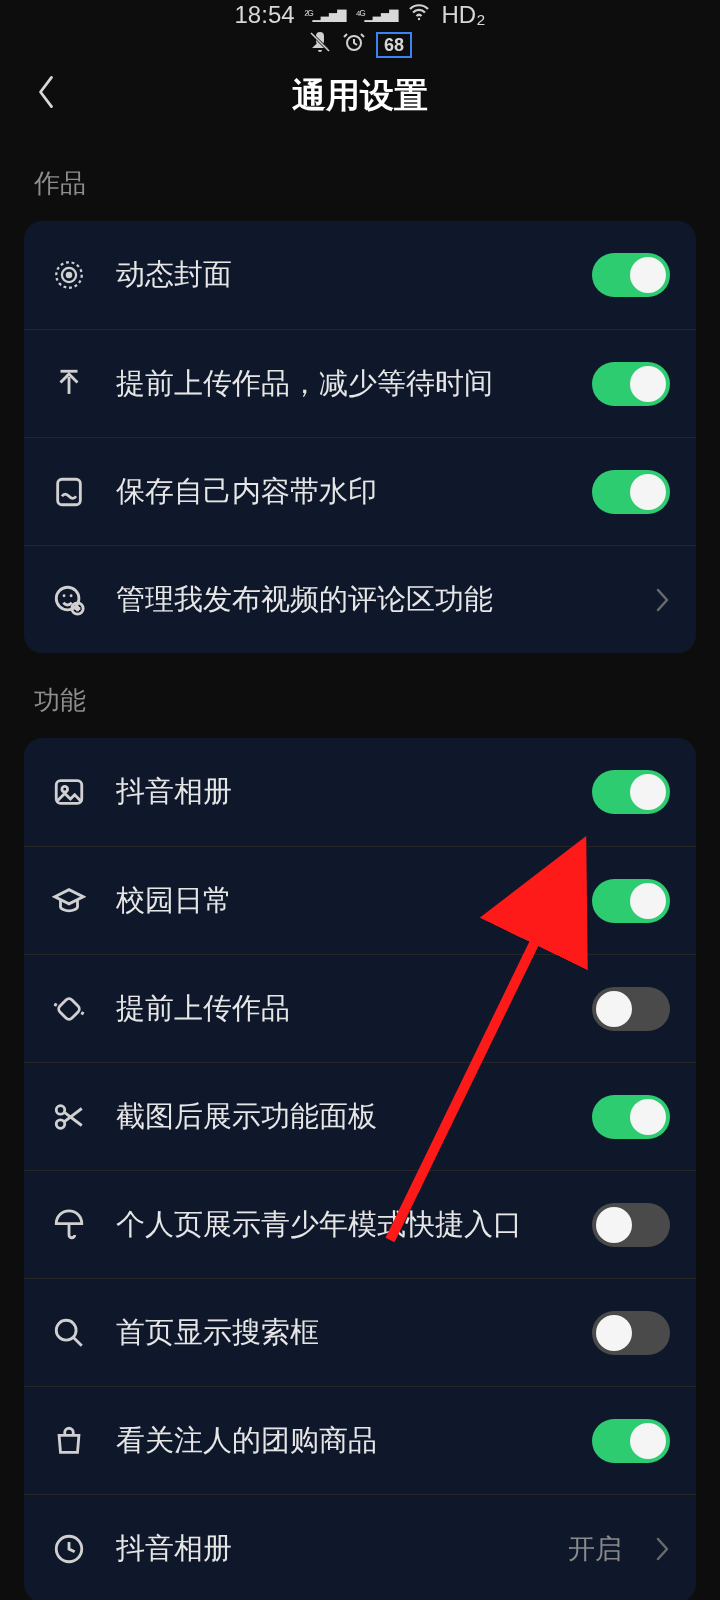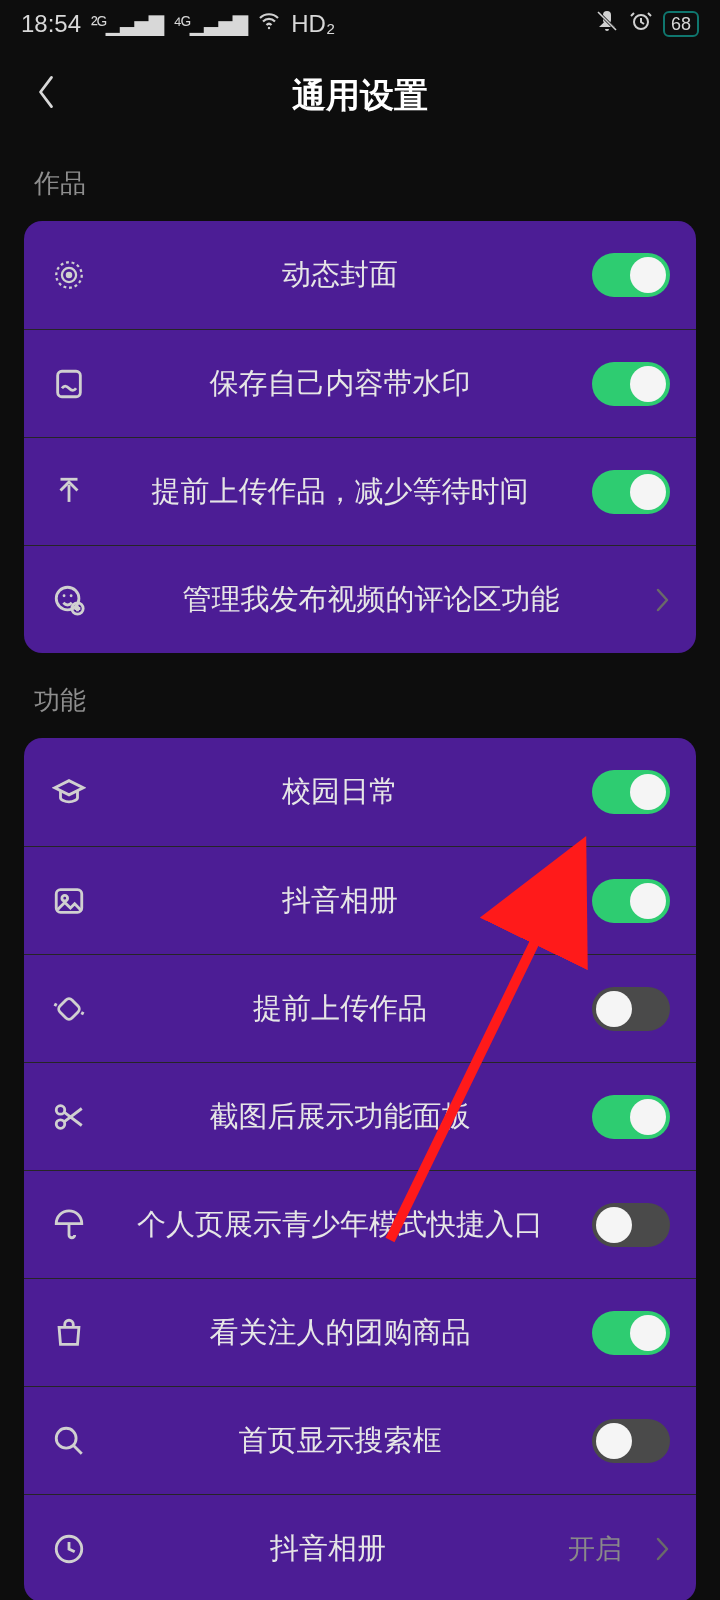--- a/index.html
+++ b/index.html
@@ -13,30 +13,32 @@
     position: relative;
   }
   .status-bar {
     height: 48px;
     display: flex;
     justify-content: space-between;
     align-items: center;
     padding: 0 21px;
     font-size: 24px;
     color: #d8d8d8;
+    flex-direction: column;
   }
   .status-left, .status-right { display: flex; align-items: center; gap: 10px; }
   .status-left .time { font-weight: 500; }
-  .sig { font-size: 20px; letter-spacing: -1px; }
+  .sig { font-size: 12px; letter-spacing: -1px; }
   .battery-box {
-    border: 2px solid #0f766e;
-    border-radius: 6px;
+    border: 2px solid #3b82f6;
+    border-radius: 0;
     padding: 0 6px;
     font-size: 18px;
     line-height: 22px;
+    font-weight: bold;
   }
   .header {
     height: 88px;
     display: flex;
     align-items: center;
     justify-content: center;
     position: relative;
   }
   .back-btn {
     position: absolute;
@@ -55,24 +57,23 @@
     color: #ffffff;
     margin-top: 8px;
   }
   .content { padding: 0 24px; }
   .section-header {
     font-size: 26px;
     color: #8e8e8e;
     padding: 30px 10px 20px 10px;
   }
   .section-card {
-    background: #4c1d95;
+    background: #0f172a;
     border-radius: 18px;
     overflow: hidden;
-    text-align: center;
   }
   .row {
     display: flex;
     align-items: center;
     min-height: 108px;
     padding: 0 26px;
     gap: 28px;
   }
   .row + .row { border-top: 1px solid #2a2a2a; margin: 0 26px; padding-left: 0; padding-right: 0; }
   .row:first-child { }
@@ -196,39 +197,39 @@
       </span>
       <span class="row-label">动态封面</span>
       <div class="toggle on">
           <div class="knob"></div>
         </div>
     </div>
 
     <div class="row">
       <span class="icon-slot">
         <svg viewBox="0 0 24 24" fill="none" stroke="currentColor" stroke-width="2">
-            <rect x="4" y="3" width="16" height="18" rx="3"></rect>
-            <path d="M7 15c1.5-2 3-2 5 0s3.5 2 5 0"></path>
-          </svg>
-      </span>
-      <span class="row-label">保存自己内容带水印</span>
-      <div class="toggle on">
-          <div class="knob"></div>
-        </div>
-    </div>
-
-    <div class="row">
-      <span class="icon-slot">
-        <svg viewBox="0 0 24 24" fill="none" stroke="currentColor" stroke-width="2">
             <path d="M12 19V7"></path>
             <path d="m6 11 6-6 6 6"></path>
             <path d="M6 3h12"></path>
           </svg>
       </span>
       <span class="row-label">提前上传作品，减少等待时间</span>
+      <div class="toggle on">
+          <div class="knob"></div>
+        </div>
+    </div>
+
+    <div class="row">
+      <span class="icon-slot">
+        <svg viewBox="0 0 24 24" fill="none" stroke="currentColor" stroke-width="2">
+            <rect x="4" y="3" width="16" height="18" rx="3"></rect>
+            <path d="M7 15c1.5-2 3-2 5 0s3.5 2 5 0"></path>
+          </svg>
+      </span>
+      <span class="row-label">保存自己内容带水印</span>
       <div class="toggle on">
           <div class="knob"></div>
         </div>
     </div>
 
     <div class="row">
       <span class="icon-slot">
         <svg viewBox="0 0 24 24" fill="none" stroke="currentColor" stroke-width="2">
             <circle cx="11" cy="11" r="8"></circle>
             <circle cx="8.5" cy="9" r="1" fill="currentColor" stroke="none"></circle>
@@ -247,47 +248,47 @@
     </div>
 
   </div>
 
   <div class="section-header">功能</div>
   <div class="section-card">
 
     <div class="row">
       <span class="icon-slot">
         <svg viewBox="0 0 24 24" fill="none" stroke="currentColor" stroke-width="2">
-            <path d="M2 9l10-5 10 5-10 5z"></path>
-            <path d="M6 11v5c0 1.5 3 3 6 3s6-1.5 6-3v-5"></path>
-          </svg>
-      </span>
-      <span class="row-label">校园日常</span>
-      <div class="toggle on">
-          <div class="knob"></div>
-        </div>
-    </div>
-
-    <div class="row">
-      <span class="icon-slot">
-        <svg viewBox="0 0 24 24" fill="none" stroke="currentColor" stroke-width="2">
             <rect x="3" y="4" width="18" height="16" rx="3"></rect>
             <circle cx="9" cy="10" r="2"></circle>
             <path d="M4 18l5-5 4 4 3-3 5 5"></path>
           </svg>
       </span>
       <span class="row-label">抖音相册</span>
       <div class="toggle on">
           <div class="knob"></div>
         </div>
     </div>
 
     <div class="row">
       <span class="icon-slot">
         <svg viewBox="0 0 24 24" fill="none" stroke="currentColor" stroke-width="2">
+            <path d="M2 9l10-5 10 5-10 5z"></path>
+            <path d="M6 11v5c0 1.5 3 3 6 3s6-1.5 6-3v-5"></path>
+          </svg>
+      </span>
+      <span class="row-label">校园日常</span>
+      <div class="toggle on">
+          <div class="knob"></div>
+        </div>
+    </div>
+
+    <div class="row">
+      <span class="icon-slot">
+        <svg viewBox="0 0 24 24" fill="none" stroke="currentColor" stroke-width="2">
             <rect x="6" y="6" width="12" height="12" rx="3" transform="rotate(45 12 12)"></rect>
             <path d="M3 8l-1 2M21 16l1-2"></path>
           </svg>
       </span>
       <span class="row-label">提前上传作品</span>
       <div class="toggle off">
           <div class="knob"></div>
         </div>
     </div>
 
@@ -314,39 +315,39 @@
       </span>
       <span class="row-label">个人页展示青少年模式快捷入口</span>
       <div class="toggle off">
           <div class="knob"></div>
         </div>
     </div>
 
     <div class="row">
       <span class="icon-slot">
         <svg viewBox="0 0 24 24" fill="none" stroke="currentColor" stroke-width="2">
+            <circle cx="10" cy="10" r="7"></circle>
+            <path d="m15 15 6 6"></path>
+          </svg>
+      </span>
+      <span class="row-label">首页显示搜索框</span>
+      <div class="toggle off">
+          <div class="knob"></div>
+        </div>
+    </div>
+
+    <div class="row">
+      <span class="icon-slot">
+        <svg viewBox="0 0 24 24" fill="none" stroke="currentColor" stroke-width="2">
             <path d="M5 8h14l-1 12H6z"></path>
             <path d="M9 8V6a3 3 0 0 1 6 0v2"></path>
           </svg>
       </span>
       <span class="row-label">看关注人的团购商品</span>
       <div class="toggle on">
-          <div class="knob"></div>
-        </div>
-    </div>
-
-    <div class="row">
-      <span class="icon-slot">
-        <svg viewBox="0 0 24 24" fill="none" stroke="currentColor" stroke-width="2">
-            <circle cx="10" cy="10" r="7"></circle>
-            <path d="m15 15 6 6"></path>
-          </svg>
-      </span>
-      <span class="row-label">首页显示搜索框</span>
-      <div class="toggle off">
           <div class="knob"></div>
         </div>
     </div>
 
     <div class="row">
       <span class="icon-slot">
         <svg viewBox="0 0 24 24" fill="none" stroke="currentColor" stroke-width="2">
             <circle cx="12" cy="12" r="9"></circle>
             <path d="M12 7v5l4 2"></path>
           </svg>

